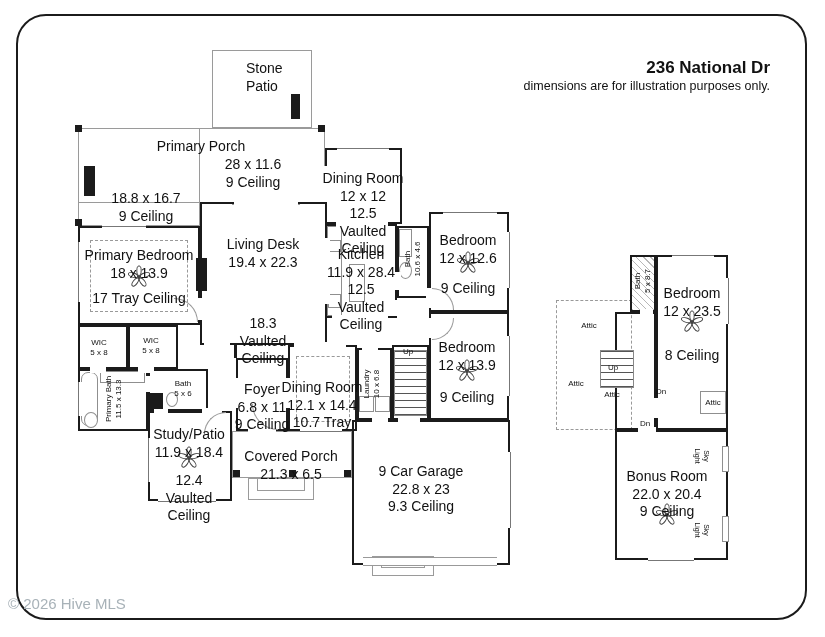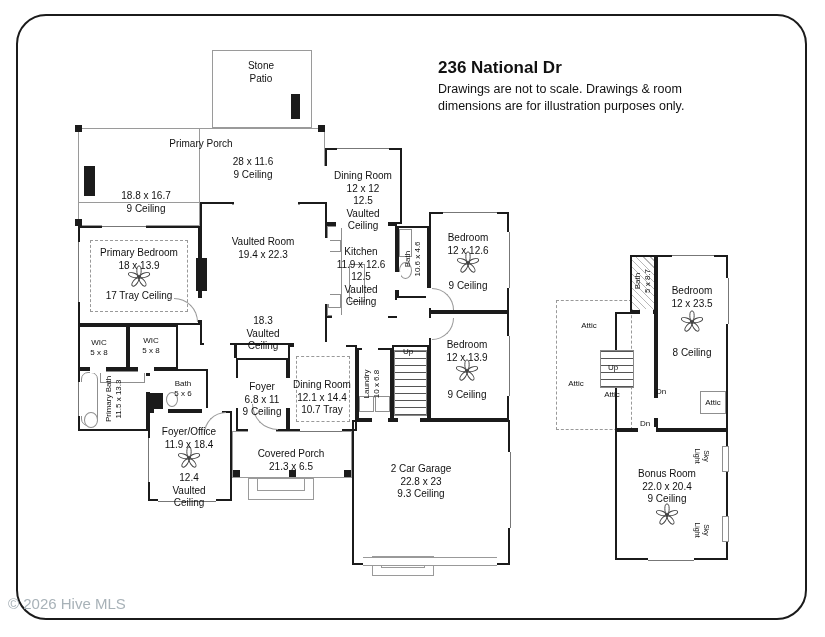--- a/index.html
+++ b/index.html
@@ -1,40 +1,40 @@
 <!DOCTYPE html>
 <html><head>
 <meta charset="utf-8">
 <style>
   html,body{margin:0;padding:0}
   *{box-sizing:border-box}
   body{width:825px;height:637px;position:relative;background:#fff;overflow:hidden;
        font-family:"Liberation Sans",sans-serif;color:#111}
   .frame{position:absolute;left:16px;top:14px;width:791px;height:606px;
          border:2px solid #1b1b1b;border-radius:30px}
-  .hdr{position:absolute;left:438px;top:58px;width:315px;text-align:left}
+  .hdr{position:absolute;left:455px;top:58px;width:315px;text-align:right}
   .hdr .t{font-size:17px;font-weight:bold}
   .hdr .d{font-size:12.5px;margin-top:3px;line-height:1.35}
   .wm{position:absolute;left:8px;top:595px;font-size:15px;color:#a8b2b8;z-index:9}
   .wb{position:absolute;border:2.5px solid #1b1b1b}
   .gb{position:absolute;border:1.5px solid #9a9a9a}
   .db{position:absolute;border:1px dashed #999}
   .gap{position:absolute;background:#fff;z-index:2}
   .blk{position:absolute;background:#1b1b1b;z-index:3}
   .fx{position:absolute;border:1px solid #8f8f8f;background:#fff;z-index:1}
   .oval{border-radius:50%}
   .steps{position:absolute;border:1px solid #888;
          background:repeating-linear-gradient(to bottom,#555 0 1px,#fff 1px 7px);z-index:1}
   .hatch{background-image:repeating-linear-gradient(45deg,#b8b8b8 0 1px,transparent 1px 5px)}
   .win-h,.win-v{position:absolute;background:#fff;z-index:3}
   .win-h::after{content:"";position:absolute;left:0;right:0;top:50%;height:1px;margin-top:-.5px;background:#777}
   .win-v::after{content:"";position:absolute;top:0;bottom:0;left:50%;width:1px;margin-left:-.5px;background:#777}
   .gdoor{position:absolute;background:#fff;border-top:1.5px solid #999;border-bottom:1.5px solid #999;z-index:3}
   .arc{position:absolute;border:0 solid #999;z-index:2}
-  .rl{position:absolute;transform:translateX(-50%);font-size:10px;line-height:1.25;
+  .rl{position:absolute;transform:translateX(-50%);font-size:14px;line-height:1.25;
       text-align:center;white-space:nowrap;z-index:6}
   .rl .wr{white-space:normal;margin:0 auto}
   .rot{transform:translate(-50%,-50%) rotate(-90deg)}
   .rot90{transform:translate(-50%,-50%) rotate(90deg)}
   .sm{font-size:8px}
   .fan{position:absolute;width:24px;height:24px;margin:-12px 0 0 -12px;z-index:5}
 </style>
 </head>
 <body>
 
@@ -48,21 +48,20 @@
       <ellipse cx="20" cy="9.5" rx="3.6" ry="8" transform="rotate(288 20 20)"></ellipse>
       <circle cx="20" cy="20" r="3" fill="#444" stroke="none"></circle>
     </g>
   </defs>
 </svg>
 
 <div class="frame"></div>
 
 <div class="hdr">
   <div class="t">236 National Dr</div>
-  <div class="d">Drawings are not to scale. Drawings &amp; room</div>
   <div class="d" style="margin-top:0">dimensions are for illustration purposes only.</div>
 </div>
 
 <div class="gb" style="left:212px;top:50px;width:100px;height:78px"></div>
 <div class="gb" style="left:78px;top:128px;width:247px;height:75px"></div>
 <div class="gb" style="left:78px;top:128px;width:122px;height:98px"></div>
 <div class="gb" style="left:232px;top:431px;width:120px;height:47px"></div>
 <div class="gb" style="left:248px;top:478px;width:66px;height:22px"></div>
 <div class="gb" style="left:257px;top:478px;width:48px;height:13px"></div>
 <div class="gb" style="left:372px;top:556px;width:62px;height:20px"></div>
@@ -203,34 +202,34 @@
 </div>
 <div class="rl" style="left:253px;top:156px">
   <div>28 x 11.6</div>
   <div>9 Ceiling</div>
 </div>
 <div class="rl" style="left:146px;top:190px">
   <div>18.8 x 16.7</div>
   <div>9 Ceiling</div>
 </div>
 <div class="rl" style="left:263px;top:236px">
-  <div>Vaulted Room</div>
+  <div>Living Desk</div>
   <div>19.4 x 22.3</div>
 </div>
 <div class="rl" style="left:263px;top:315px">
   <div class="wr" style="width:52px">18.3 Vaulted Ceiling</div>
 </div>
 <div class="rl" style="left:363px;top:170px">
   <div>Dining Room</div>
   <div>12 x 12</div>
   <div class="wr" style="width:48px">12.5 Vaulted Ceiling</div>
 </div>
 <div class="rl" style="left:361px;top:246px">
   <div>Kitchen</div>
-  <div>11.9 x 12.6</div>
+  <div>11.9 x 28.4</div>
   <div class="wr" style="width:48px">12.5 Vaulted Ceiling</div>
 </div>
 <div class="rl rot sm" style="left:413px;top:259px">
   <div>Bath</div>
   <div>10.6 x 4.6</div>
 </div>
 <div class="rl" style="left:468px;top:232px">
   <div>Bedroom</div>
   <div>12 x 12.6</div>
 </div>
@@ -254,21 +253,21 @@
 </div>
 <div class="rl rot sm" style="left:114px;top:399px">
   <div>Primary Bath</div>
   <div>11.5 x 13.3</div>
 </div>
 <div class="rl sm" style="left:183px;top:379px">
   <div>Bath</div>
   <div>5 x 6</div>
 </div>
 <div class="rl" style="left:189px;top:426px">
-  <div>Foyer/Office</div>
+  <div>Study/Patio</div>
   <div>11.9 x 18.4</div>
 </div>
 <div class="rl" style="left:189px;top:472px">
   <div class="wr" style="width:52px">12.4 Vaulted Ceiling</div>
 </div>
 <div class="rl" style="left:262px;top:381px">
   <div>Foyer</div>
   <div>6.8 x 11</div>
   <div>9 Ceiling</div>
 </div>
@@ -289,21 +288,21 @@
   <div>12 x 13.9</div>
 </div>
 <div class="rl" style="left:467px;top:389px">
   <div>9 Ceiling</div>
 </div>
 <div class="rl" style="left:291px;top:448px">
   <div>Covered Porch</div>
   <div>21.3 x 6.5</div>
 </div>
 <div class="rl" style="left:421px;top:463px">
-  <div>2 Car Garage</div>
+  <div>9 Car Garage</div>
   <div>22.8 x 23</div>
   <div>9.3 Ceiling</div>
 </div>
 
 <div class="rl rot sm" style="left:643px;top:281px">
   <div>Bath</div>
   <div>5 x 8.7</div>
 </div>
 <div class="rl" style="left:692px;top:285px">
   <div>Bedroom</div>

